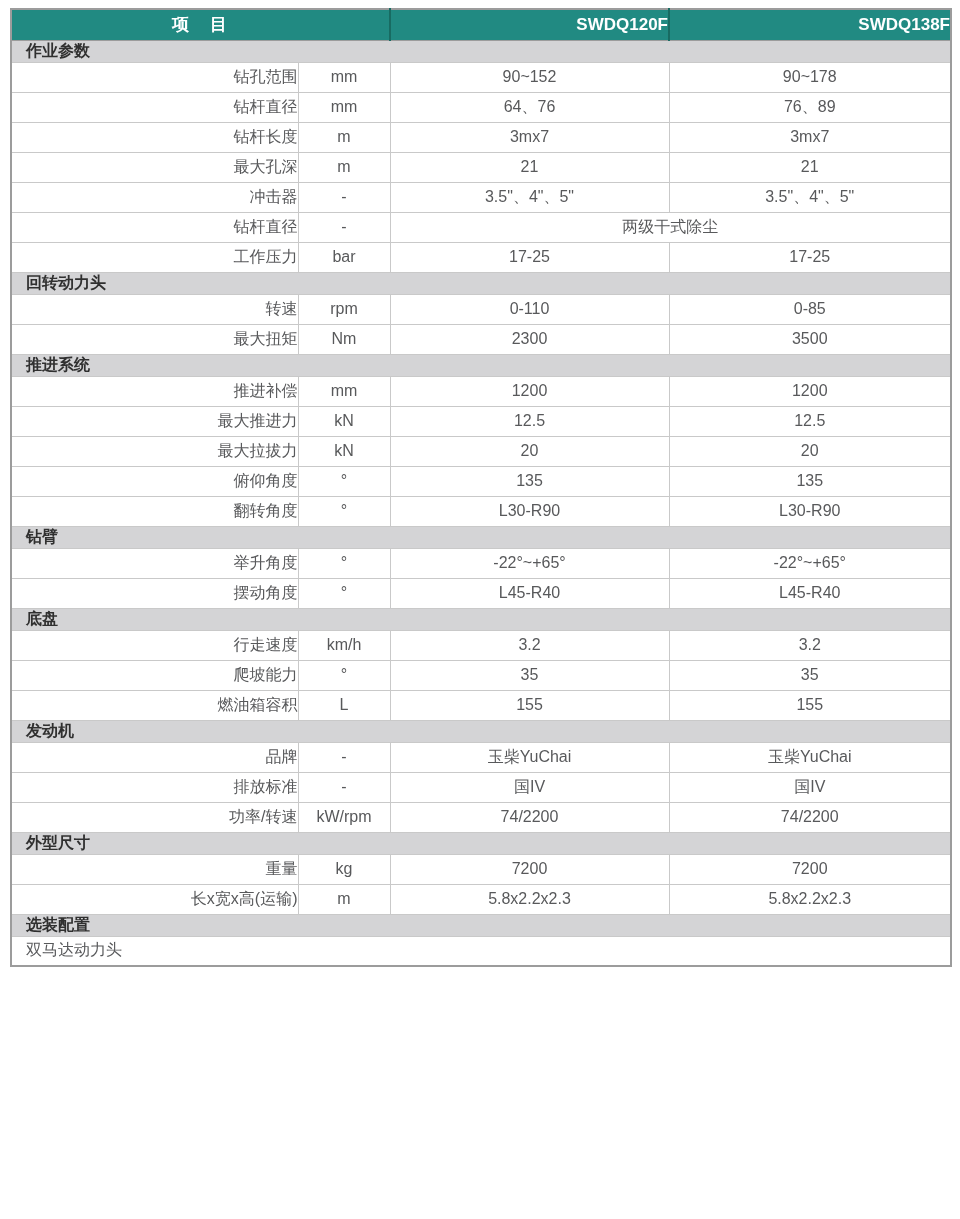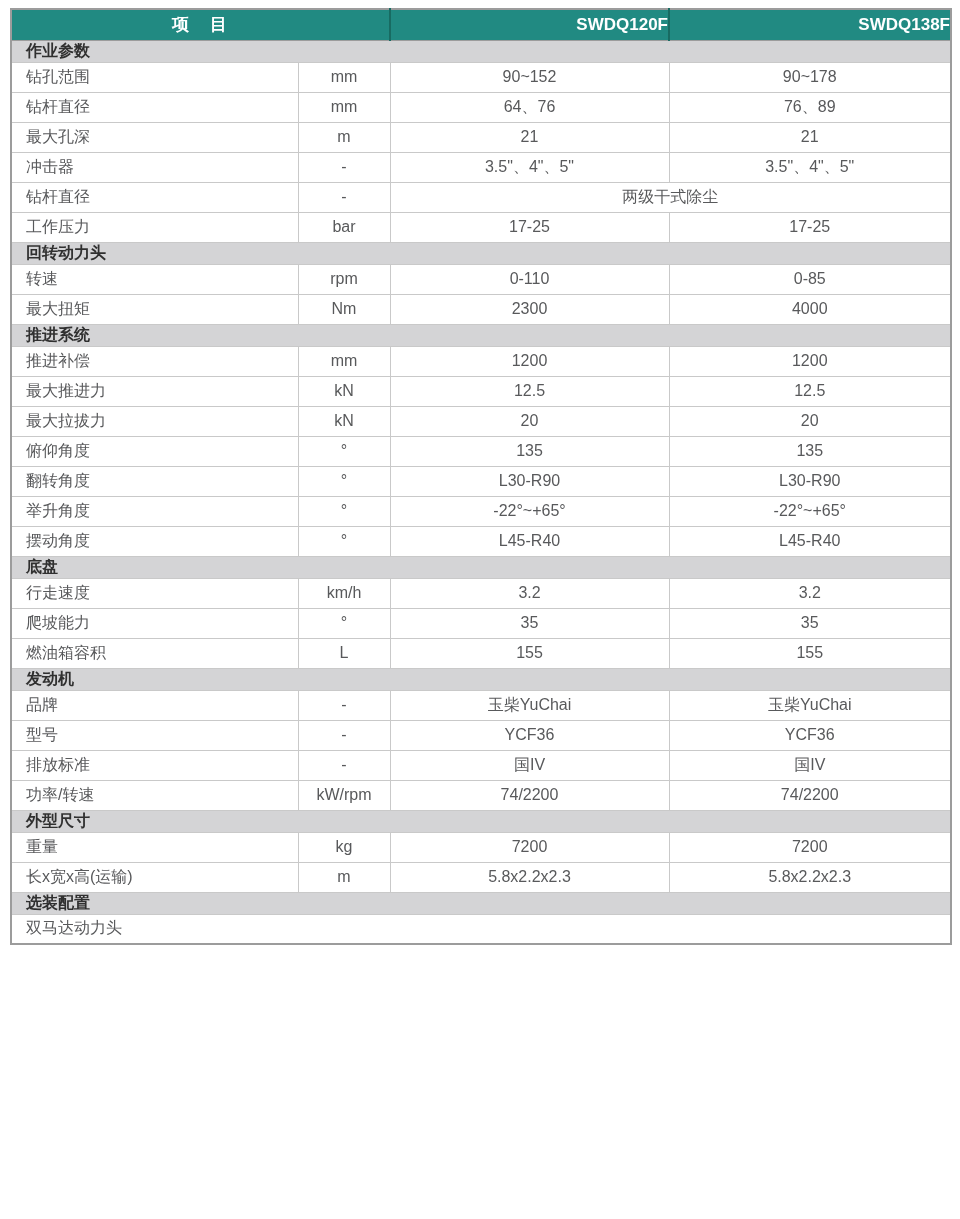--- a/index.html
+++ b/index.html
@@ -58,21 +58,21 @@
   tr.section-row td{
     background:var(--section-bg);
     color:var(--text-section);
     font-weight:bold;
     text-align:left;
     padding-left:14px;
     height:14px;
   }
   
   td.label-cell{
-    text-align:left;
+    text-align:right;
     padding-left:14px;
   }
   td.unit-cell,td.value-cell{
     text-align:center;
   }
   td.full-cell{
     text-align:left;
     padding-left:14px;
     margin-left:16px;
   }
@@ -105,20 +105,26 @@
           <td class="value-cell">90~152</td>
           <td class="value-cell">90~178</td>
         </tr>
         <tr class="data-row">
           <td class="label-cell">钻杆直径</td>
           <td class="unit-cell">mm</td>
           <td class="value-cell">64、76</td>
           <td class="value-cell">76、89</td>
         </tr>
         <tr class="data-row">
+          <td class="label-cell">钻杆长度</td>
+          <td class="unit-cell">m</td>
+          <td class="value-cell">3mx7</td>
+          <td class="value-cell">3mx7</td>
+        </tr>
+        <tr class="data-row">
           <td class="label-cell">最大孔深</td>
           <td class="unit-cell">m</td>
           <td class="value-cell">21</td>
           <td class="value-cell">21</td>
         </tr>
         <tr class="data-row">
           <td class="label-cell">冲击器</td>
           <td class="unit-cell">-</td>
           <td class="value-cell">3.5"、4"、5"</td>
           <td class="value-cell">3.5"、4"、5"</td>
@@ -140,21 +146,21 @@
         <tr class="data-row">
           <td class="label-cell">转速</td>
           <td class="unit-cell">rpm</td>
           <td class="value-cell">0-110</td>
           <td class="value-cell">0-85</td>
         </tr>
         <tr class="data-row">
           <td class="label-cell">最大扭矩</td>
           <td class="unit-cell">Nm</td>
           <td class="value-cell">2300</td>
-          <td class="value-cell">4000</td>
+          <td class="value-cell">3500</td>
         </tr>
         <tr class="section-row">
           <td class="section-cell" colspan="4">推进系统</td>
         </tr>
         <tr class="data-row">
           <td class="label-cell">推进补偿</td>
           <td class="unit-cell">mm</td>
           <td class="value-cell">1200</td>
           <td class="value-cell">1200</td>
         </tr>
@@ -175,20 +181,23 @@
           <td class="unit-cell">°</td>
           <td class="value-cell">135</td>
           <td class="value-cell">135</td>
         </tr>
         <tr class="data-row">
           <td class="label-cell">翻转角度</td>
           <td class="unit-cell">°</td>
           <td class="value-cell">L30-R90</td>
           <td class="value-cell">L30-R90</td>
         </tr>
+        <tr class="section-row">
+          <td class="section-cell" colspan="4">钻臂</td>
+        </tr>
         <tr class="data-row">
           <td class="label-cell">举升角度</td>
           <td class="unit-cell">°</td>
           <td class="value-cell">-22°~+65°</td>
           <td class="value-cell">-22°~+65°</td>
         </tr>
         <tr class="data-row">
           <td class="label-cell">摆动角度</td>
           <td class="unit-cell">°</td>
           <td class="value-cell">L45-R40</td>
@@ -216,26 +225,20 @@
           <td class="value-cell">155</td>
         </tr>
         <tr class="section-row">
           <td class="section-cell" colspan="4">发动机</td>
         </tr>
         <tr class="data-row">
           <td class="label-cell">品牌</td>
           <td class="unit-cell">-</td>
           <td class="value-cell">玉柴YuChai</td>
           <td class="value-cell">玉柴YuChai</td>
-        </tr>
-        <tr class="data-row">
-          <td class="label-cell">型号</td>
-          <td class="unit-cell">-</td>
-          <td class="value-cell">YCF36</td>
-          <td class="value-cell">YCF36</td>
         </tr>
         <tr class="data-row">
           <td class="label-cell">排放标准</td>
           <td class="unit-cell">-</td>
           <td class="value-cell">国IV</td>
           <td class="value-cell">国IV</td>
         </tr>
         <tr class="data-row">
           <td class="label-cell">功率/转速</td>
           <td class="unit-cell">kW/rpm</td>

